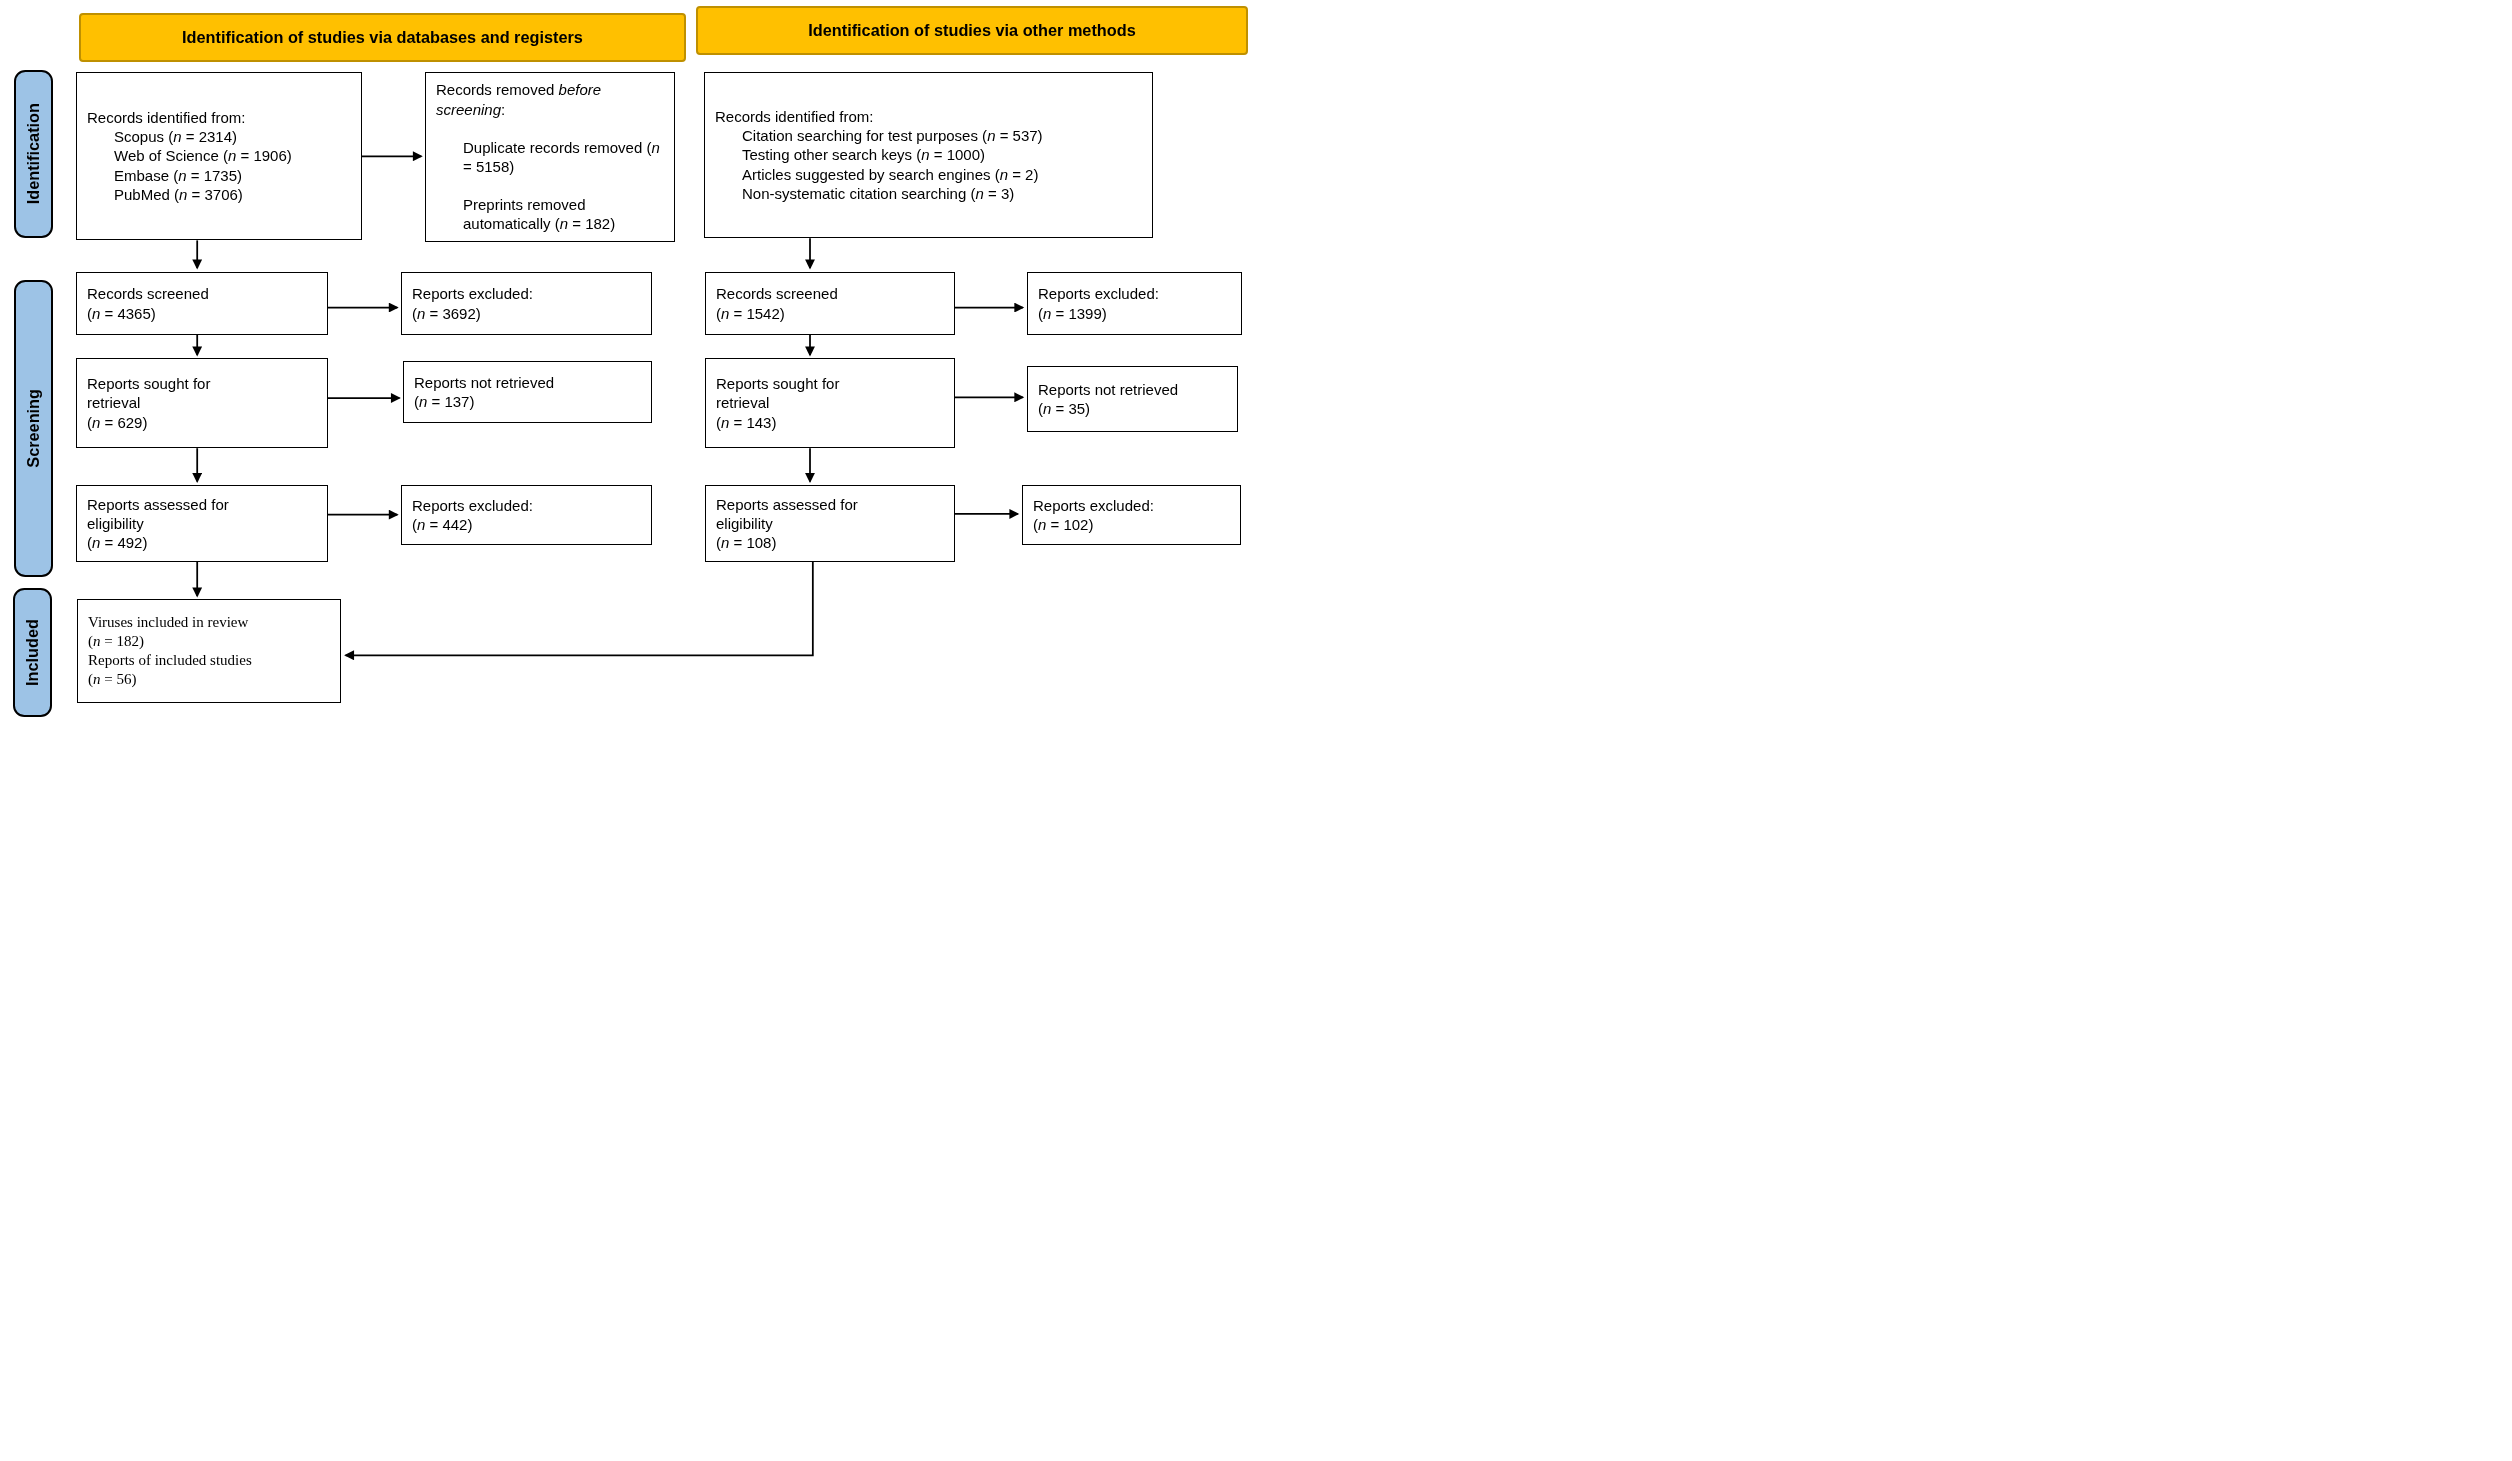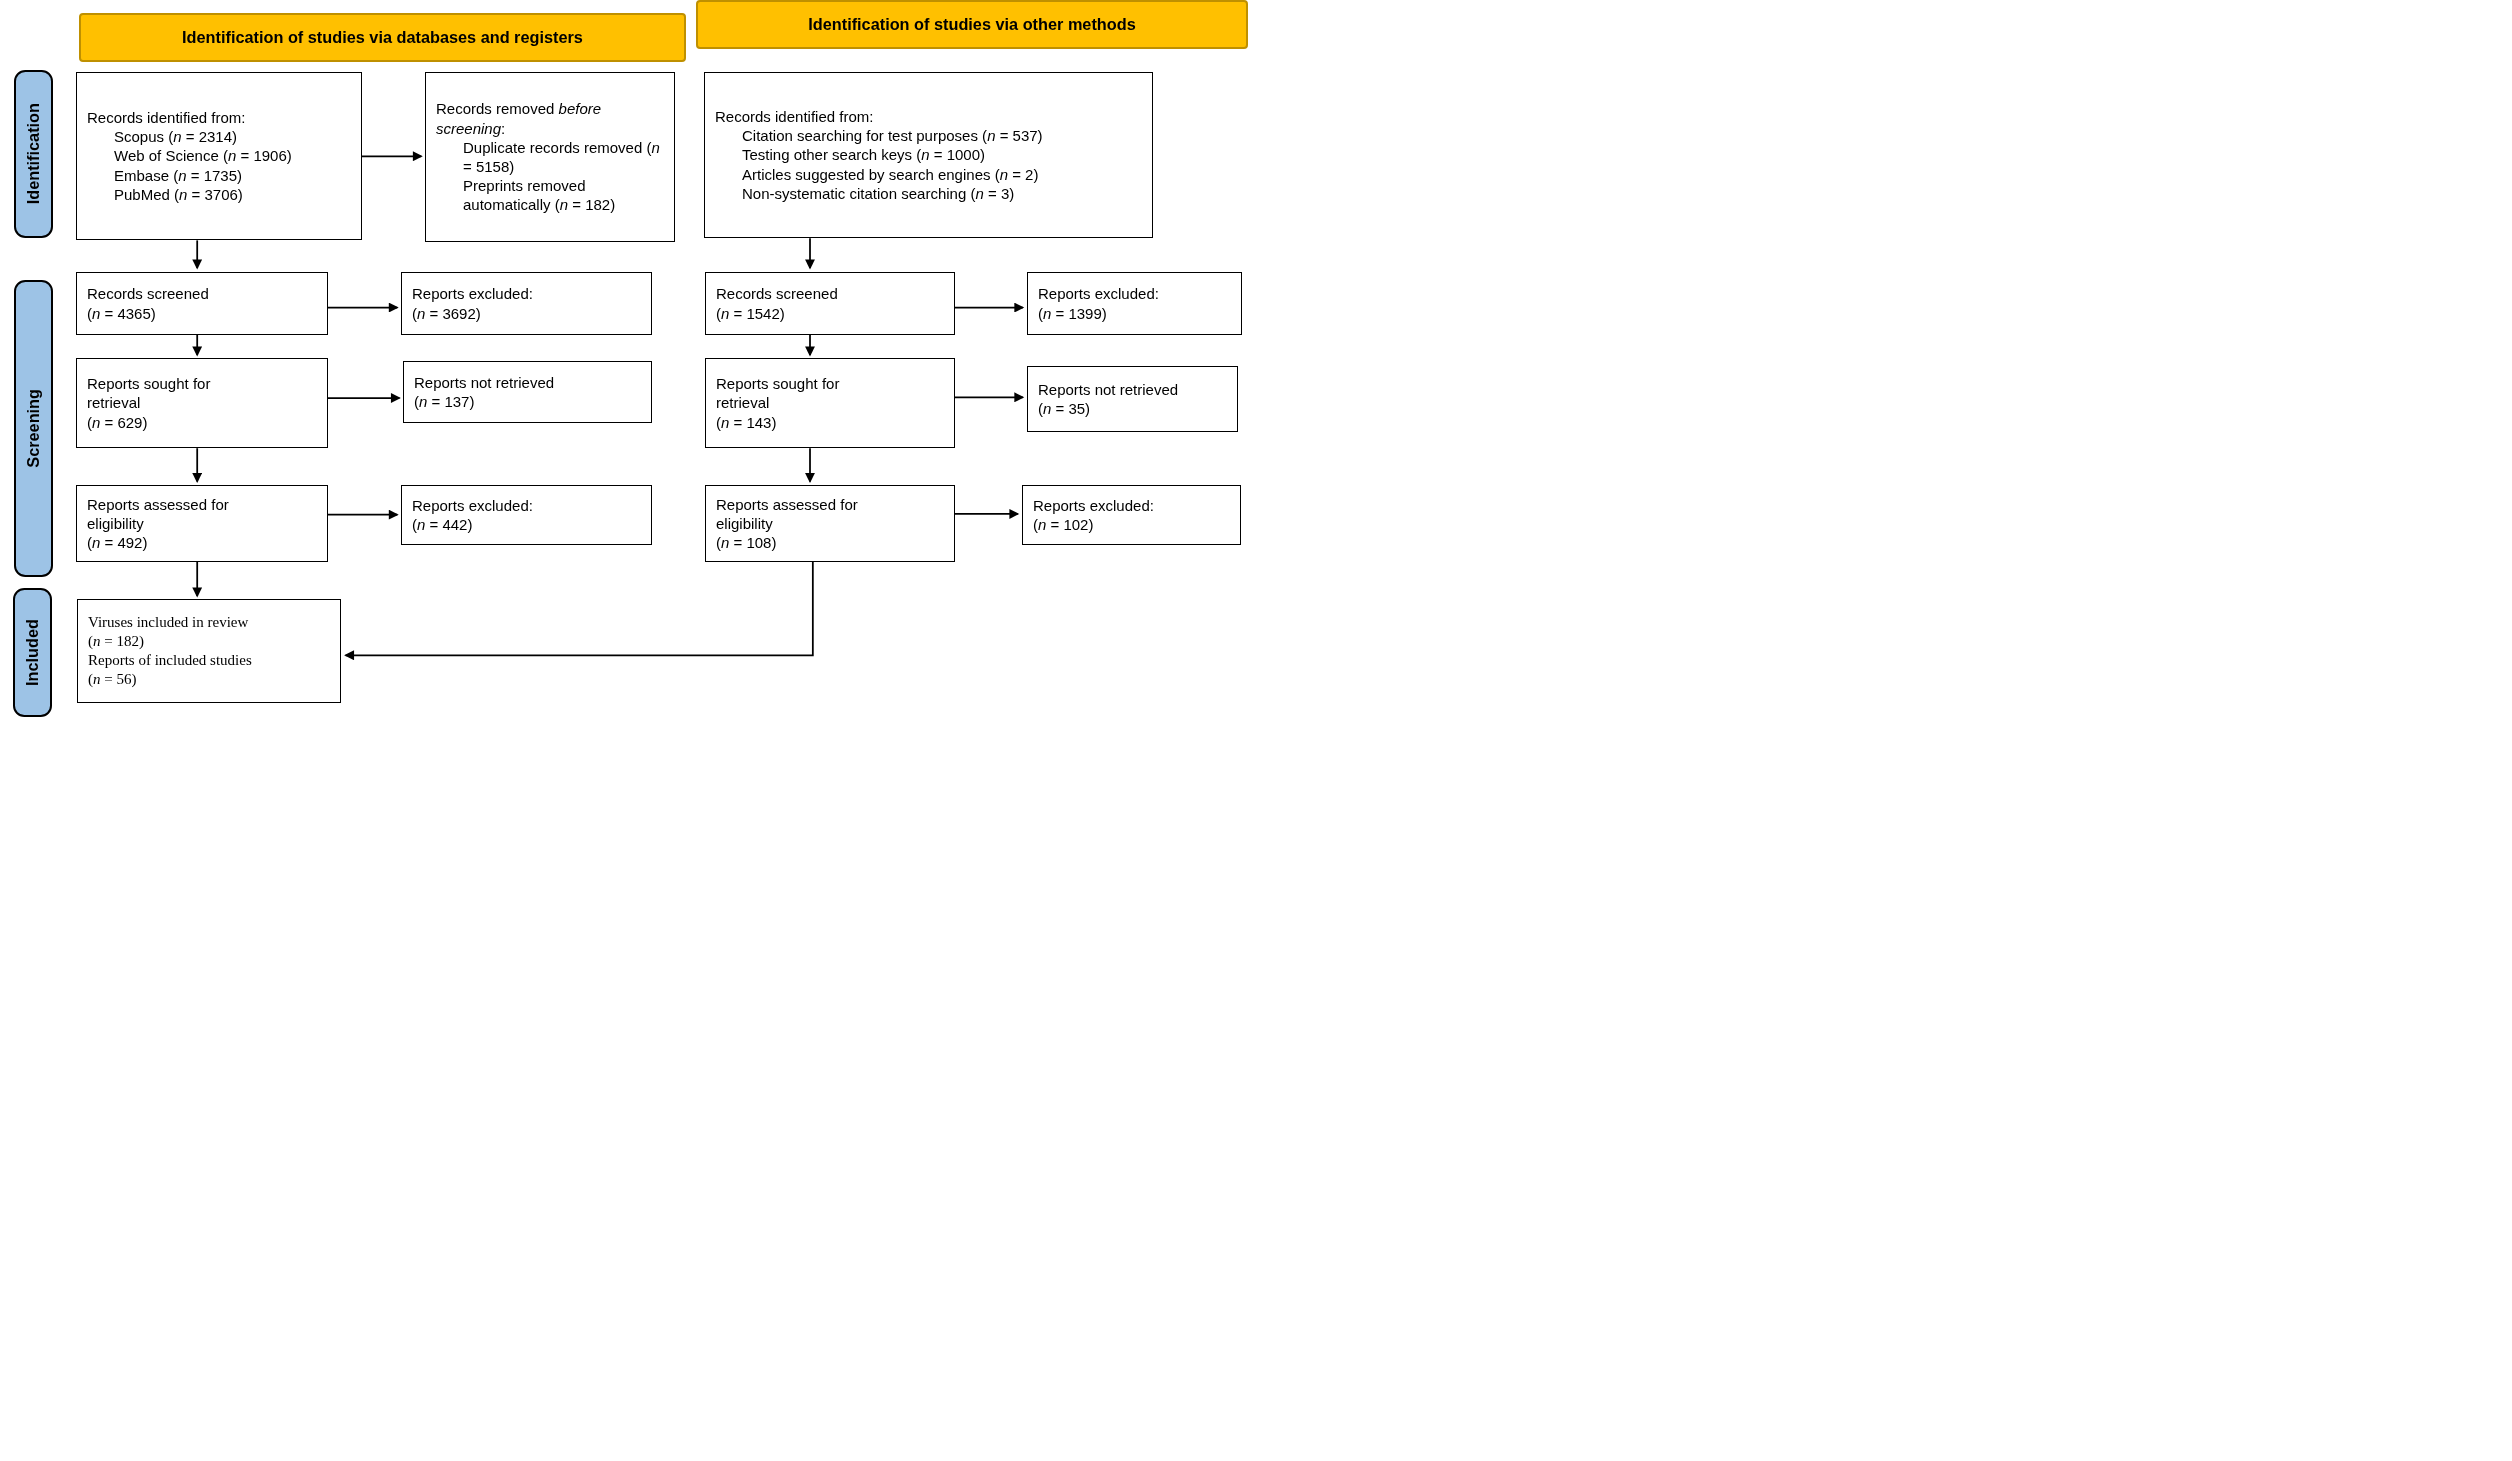--- a/index.html
+++ b/index.html
@@ -17,21 +17,21 @@
   .band{
     position:absolute;
     background:var(--header-fill);
     border:2.1px solid var(--header-border);
     border-radius:4px;
     display:flex;align-items:center;justify-content:center;
     font-weight:700;font-size:16.3px;text-align:center;
     box-sizing:border-box;
   }
   #header-db{left:79px;top:13.4px;width:607px;height:49px;}
-  #header-other{left:696px;top:0;width:552px;height:49px;}
+  #header-other{left:696px;top:6px;width:552px;height:49px;}
 
   .stage{
     position:absolute;
     background:var(--stage-fill);
     border:2.1px solid var(--stage-border);
     border-radius:11.3px;
     display:flex;align-items:center;justify-content:center;
     box-sizing:border-box;
   }
   .stage .vtext{
@@ -49,21 +49,21 @@
     border:1.8px solid var(--box-border);
     box-sizing:border-box;
     display:flex;flex-direction:column;justify-content:center;
     padding:5.7px 10px;
     font-size:15px;line-height:1.28;
   }
   .box .line{white-space:normal;}
   .box .line.indent{padding-left:27px;}
 
   #box-db-identified{left:76px;top:72px;width:286px;height:168px;}
-  #box-db-removed{left:425px;top:72px;width:250px;height:170px;}
+  #box-db-removed{left:425px;top:72px;width:250px;height:170px;gap:19px;}
   #box-other-identified{left:704px;top:72px;width:449px;height:166px;}
 
   #box-db-screened{left:76px;top:272px;width:252px;height:63px;}
   #box-db-screened-excluded{left:401px;top:272px;width:251px;height:63px;}
   #box-other-screened{left:705px;top:272px;width:250px;height:63px;}
   #box-other-screened-excluded{left:1027px;top:272px;width:215px;height:63px;}
 
   #box-db-sought{left:76px;top:358px;width:252px;height:90px;}
   #box-db-not-retrieved{left:403px;top:361px;width:249px;height:62px;}
   #box-other-sought{left:705px;top:358px;width:250px;height:90px;}

